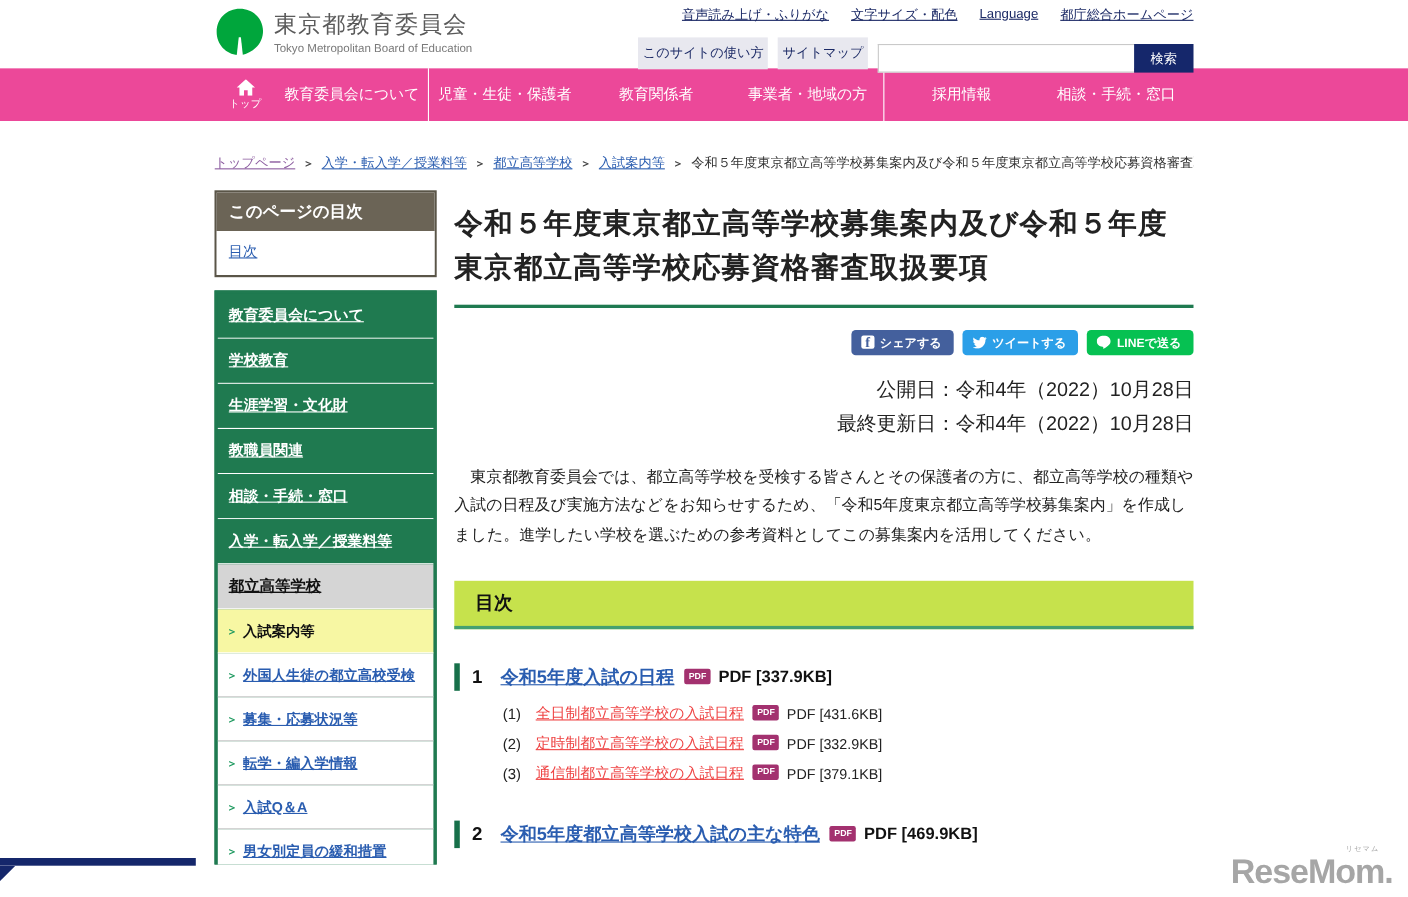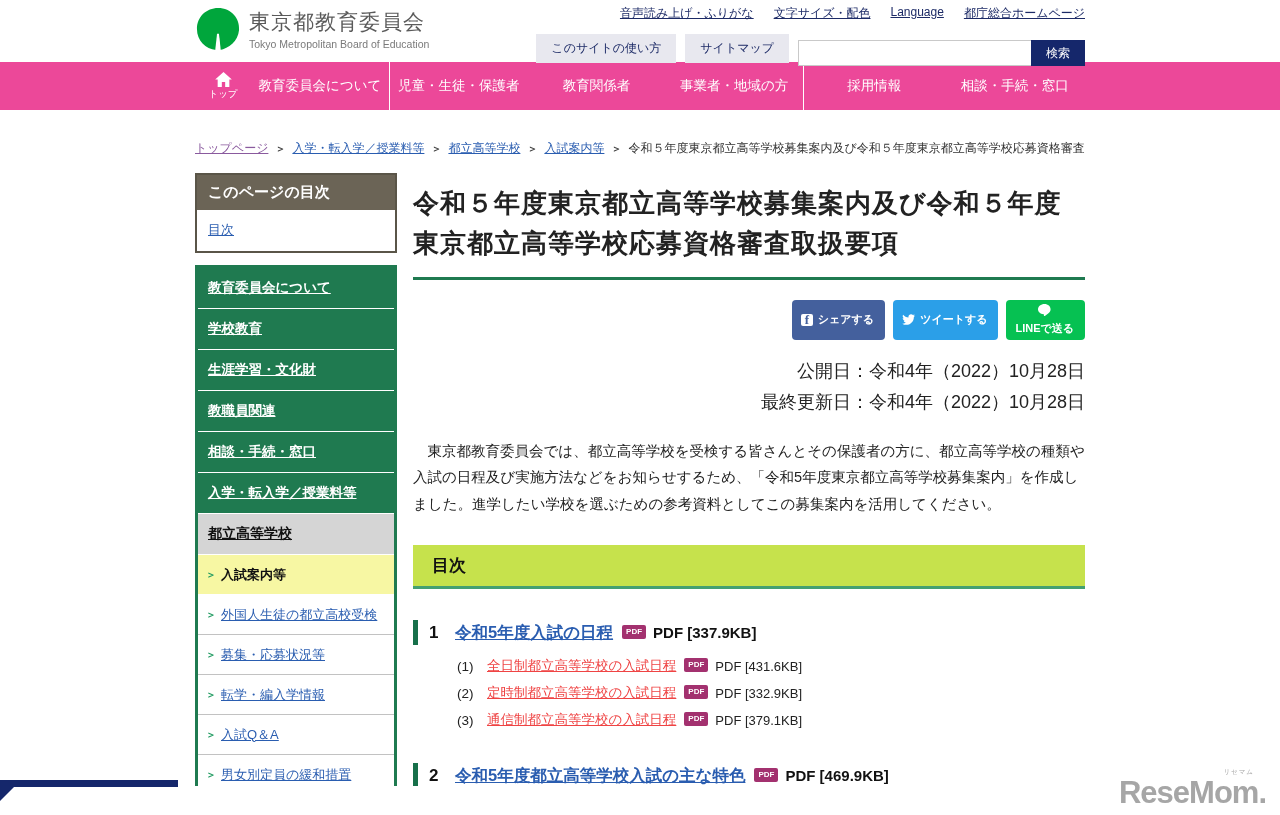--- a/index.html
+++ b/index.html
@@ -10,21 +10,21 @@
   .inner { width:890px; margin:0 auto; position:relative; }
 
   
   .header { height:62px; position:relative; background:#fff; }
   .logo { position:absolute; left:0; top:7px; display:flex; align-items:center; gap:8px; }
   .logo-text .jp { font-size:21px; color:#5a5a5a; letter-spacing:1px; }
   .logo-text .en { font-size:10.5px; color:#7a7a7a; margin-top:2px; }
   .util-top { position:absolute; right:0; top:5px; display:flex; gap:20px; }
   .util-top a { color:#1c2a66; font-size:12px; }
   .util-bottom { position:absolute; right:0; top:30px; display:flex; gap:9px; align-items:center; }
-  .hbtn { background:#e8e8ef; color:#1c2a66; font-size:12px; padding:6px 15px; border:none; cursor:pointer; }
+  .hbtn { background:#e8e8ef; color:#1c2a66; font-size:12px; padding:6px 4px; border:none; cursor:pointer; }
   .search-box { display:flex;margin-top:10px; }
   .search-box input { width:233px; height:26px; border:1px solid #c9c9c9; border-right:none; padding:0 6px; font-size:12px; }
   .search-btn { width:54px; height:26px; background:#15276b; color:#fff; font-size:12px; border:none; cursor:pointer; }
 
   
   .nav { background:#ec4899; height:48px; }
   .nav-inner { width:890px; margin:0 auto; height:48px; display:flex; }
   .nav-group { display:flex; height:100%; }
   .g1 { flex:0 0 195px; border-right:1px solid #fff; }
   .g2 { flex:0 0 414px; border-right:1px solid #fff; }
@@ -54,30 +54,30 @@
   
   .smenu { margin-top:12px; border:3px solid #1f7a50; background:#1f7a50; }
   .smenu-item { display:block; background:#1f7a50; color:#fff; font-size:13.5px; font-weight:bold;
     padding:11px 10px; border-bottom:1px solid #fff; text-decoration:underline; }
   .smenu-section { display:block; background:#d5d5d5; color:#111; font-size:14px; font-weight:bold;
     padding:11px 10px; border-bottom:1px solid #fff; }
   .ssub { display:flex; align-items:center; gap:5px; background:#fff; font-size:13px;
     padding:10.5px 8px; border-bottom:1px solid #c2c2c2; }
   .ssub.active { background:#f7f7a3; border-bottom:1px solid #fff; }
   .ssub .arrow { color:#1f9a60; font-size:10px; font-weight:bold; }
-  .ssub a { color:#2a5db0; }
+  .ssub a { color:#2a5db0;font-weight:bold; }
   .ssub.active .cur { color:#111; font-weight:bold; }
 
   
   .title { font-size:26px; font-weight:bold; color:#222; line-height:1.55; letter-spacing:1px;
     padding-bottom:13px; border-bottom:3px solid #1f7a50; }
   .share-row { display:flex; justify-content:flex-end; gap:8px; margin-top:20px; }
   .share-btn { display:flex; align-items:center; gap:5px; color:#fff; font-size:11px; font-weight:bold;
     border:none; border-radius:4px; padding:4px 11px 4px 9px; cursor:pointer; }
-  .fb { background:#44609d; } .tw { background:#2b9fe8; } .ln { background:#06c152;flex-direction:column; }
+  .fb { background:#44609d; } .tw { background:#2b9fe8; } .ln { background:#06c152; }
   .fb-f { font-family:"Liberation Serif",serif; font-weight:bold; font-size:13px; background:#fff; color:#44609d;
     width:12px; height:12px; line-height:12px; text-align:center; border-radius:2px; display:inline-block; }
   .dates { text-align:right; margin-top:16px; font-size:18px; color:#222; line-height:1.75; }
   .intro { margin-top:19px; font-size:14.5px; color:#222; line-height:1.85; }
 
   .toc-head { margin-top:27px; background:#c6e24c; border-bottom:3px solid #44a071;
     font-size:17px; font-weight:bold; color:#111; padding:9px 19px; }
   .toc-item { display:flex; align-items:center; margin-top:31px; }
   .toc-bar { width:5px; height:25px; background:#17704a; margin-right:11px; }
   .toc-num { font-size:17px; font-weight:bold; width:26px; color:#111; }

